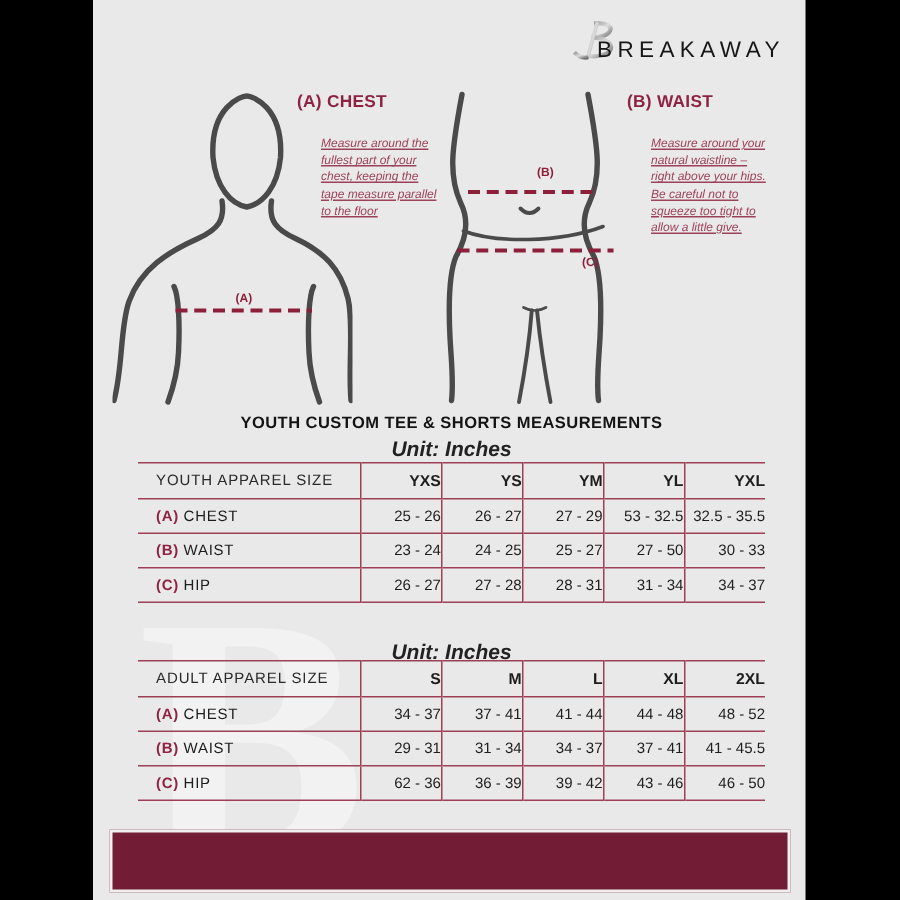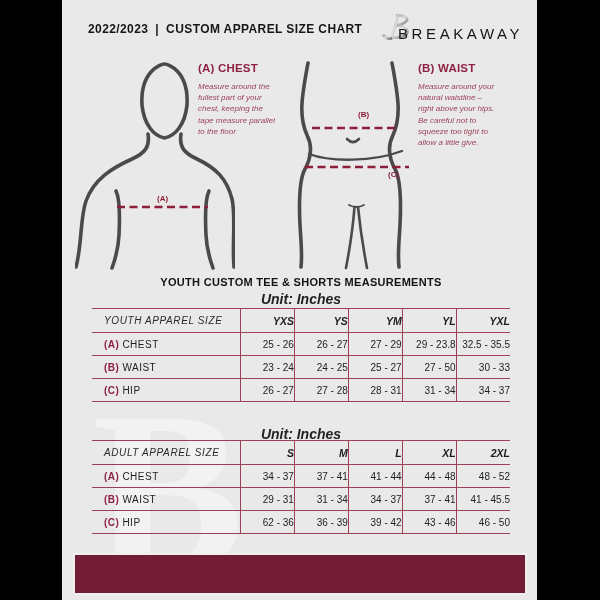--- a/index.html
+++ b/index.html
@@ -26,21 +26,21 @@
 
   
   .fig{position:absolute;z-index:1;}
   .fig-torso{left:13px;top:55px;}
   .fig-hips{left:223px;top:55px;}
   .marker{position:absolute;z-index:2;font-size:8px;font-weight:bold;color:#8e1f3a;}
 
   
   .guide{position:absolute;z-index:1;width:118px;}
   .guide h3{margin:0 0 7px 0;font-size:11.5px;font-weight:bold;color:#8e2242;letter-spacing:.2px;}
-  .guide p{margin:0;font-size:8px;font-style:italic;color:#9c4258;line-height:1.4;white-space:pre-line;}
+  .guide p{margin:16px;font-size:8px;font-style:italic;color:#9c4258;line-height:1.4;white-space:pre-line;text-decoration:underline;}
   .guide-chest{left:136px;top:62px;}
   .guide-waist{left:356px;top:62px;}
   .guide-hips{left:356px;top:165px;}
 
   
   .sec-title{position:absolute;left:28px;width:422px;text-align:center;z-index:1;
     font-size:11px;font-weight:bold;color:#141414;letter-spacing:.3px;}
   .sec-unit{position:absolute;left:28px;width:422px;text-align:center;z-index:1;
     font-size:14px;font-style:italic;font-weight:600;color:#222;}
   .t-youth-title{top:276px;} .t-youth-unit{top:291px;}
@@ -49,39 +49,36 @@
   table.size{position:absolute;left:30px;width:418px;z-index:1;border-collapse:collapse;
     table-layout:fixed;background:transparent;}
   .tbl-youth{top:308px;} .tbl-adult{top:440px;}
   table.size th,table.size td{
     border-left:1.5px solid #9d4056;padding:0;text-align:right;vertical-align:middle;
     font-size:10px;color:#1d1d1d;height:22px;}
   table.size th{height:23px;font-weight:bold;font-size:10.5px;}
   table.size th:first-child,table.size td:first-child{border-left:none;text-align:left;
     padding-left:12px;width:136px;}
   table.size th:first-child{font-weight:normal;font-size:10px;letter-spacing:.6px;color:#2a2a2a;}
-  table.size thead tr{border-top:1.5px solid #9d4056;border-bottom:1.5px solid #9d4056;font-style:italic;}
+  table.size thead tr{border-top:1.5px solid #9d4056;border-bottom:1.5px solid #9d4056;}
   table.size tbody tr{border-bottom:1.5px solid #9d4056;}
   table.size td:first-child{letter-spacing:.5px;}
   table.size .prefix{color:#8e2242;font-weight:bold;margin-right:3px;}
 
   
   .footer-bar{position:absolute;left:11px;top:553px;width:450px;height:38px;z-index:1;
     background:#721d35;border:2px solid #efefef;}
 </style>
 </head>
 <body>
 
 <div class="doc">
 
   <div class="watermark">B</div>
 
-  <div class="hdr-title">
-    <span>2022/2023</span><span class="sep">|</span><span>CUSTOM APPAREL SIZE CHART</span>
-  </div>
   <svg class="brand-logo" viewBox="0 0 34 30">
     <defs>
       <linearGradient id="lg" x1="0" y1="0" x2="1" y2="1">
         <stop offset="0" stop-color="#9a9a9a"></stop>
           <stop offset="0.5" stop-color="#dcdcdc"></stop>
           <stop offset="1" stop-color="#6f6f6f"></stop>
       </linearGradient>
     </defs>
     <path d="M17 3 C26 2 30 5 28.5 8 C27 11 21 13 15 13" fill="none" stroke="url(#lg)" stroke-width="3"></path>
     <path d="M15.5 13 C25 13 30 17 29 21 C28 25 20 27 12.5 26" fill="none" stroke="url(#lg)" stroke-width="3"></path>
@@ -148,21 +145,21 @@
           <th>YL</th>
           <th>YXL</th>
         </tr>
       </thead>
       <tbody>
         <tr>
           <td><span class="prefix">(A)</span>CHEST</td>
           <td>25 - 26</td>
           <td>26 - 27</td>
           <td>27 - 29</td>
-          <td>29 - 23.8</td>
+          <td>53 - 32.5</td>
           <td>32.5 - 35.5</td>
         </tr>
         <tr>
           <td><span class="prefix">(B)</span>WAIST</td>
           <td>23 - 24</td>
           <td>24 - 25</td>
           <td>25 - 27</td>
           <td>27 - 50</td>
           <td>30 - 33</td>
         </tr>

